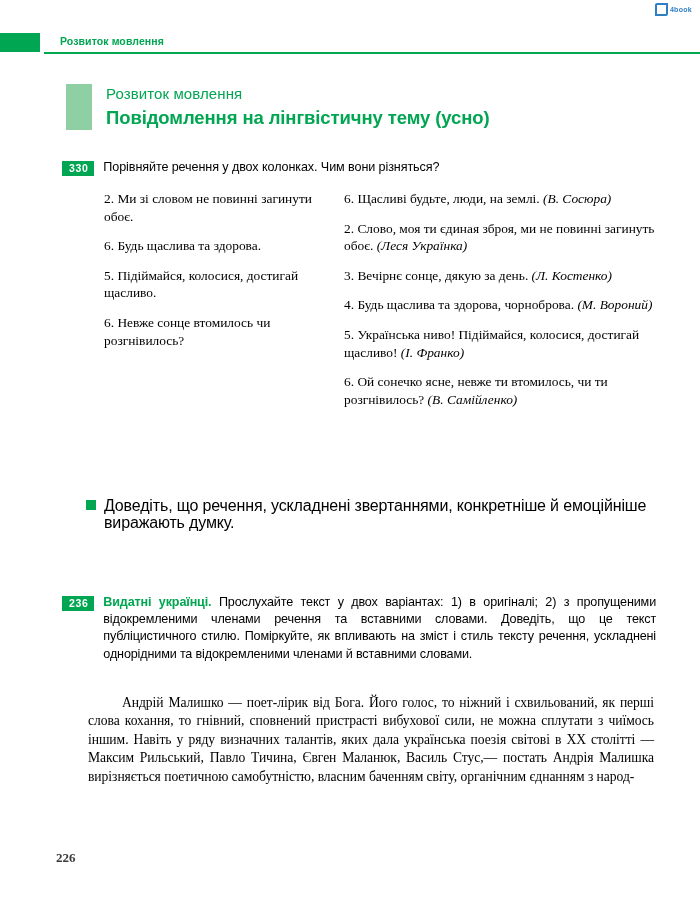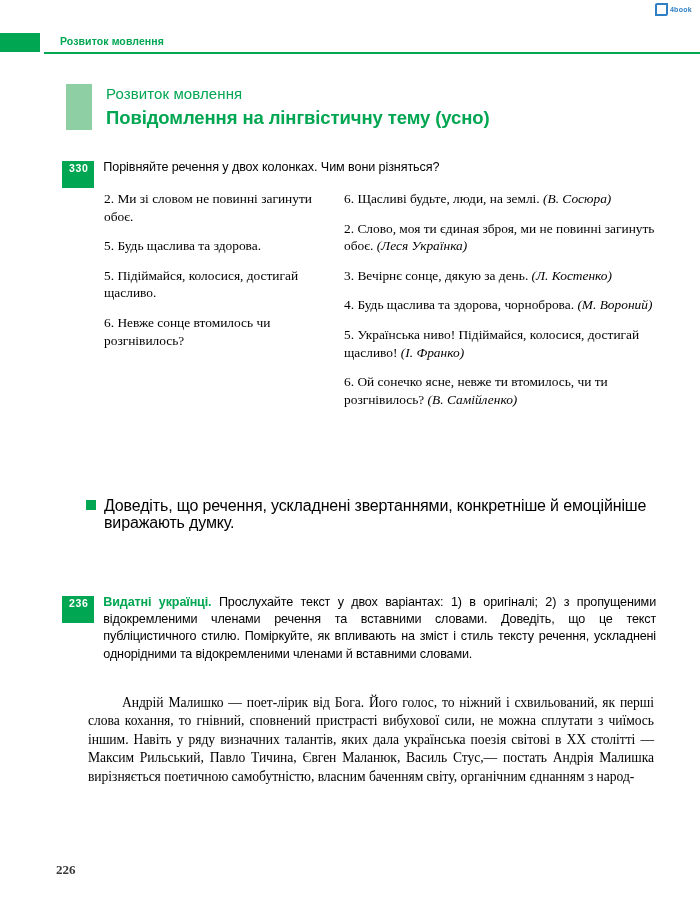--- a/index.html
+++ b/index.html
@@ -115,21 +115,21 @@
     display: flex;
     align-items: flex-start;
     gap: 9px;
   }
   .ex-badge {
     background: #00a651;
     color: #ffffff;
     font-size: 10.5px;
     font-weight: bold;
     letter-spacing: .6px;
-    padding: 2px 6px 14px 7px;
+    padding: 2px 6px 2px 7px;
     line-height: 11px;
     flex: 0 0 auto;
     margin-top: 2px;
   }
   .ex-prompt {
     font-size: 12.6px;
     line-height: 16px;
     letter-spacing: -.1px;
   }
 
@@ -210,21 +210,21 @@
     line-height: 18.4px;
     text-align: justify;
     text-indent: 34px;
     letter-spacing: -.05px;
   }
 
   
   .folio {
     position: absolute;
     left: 56px;
-    bottom: 28px;
+    bottom: 40px;
     font-size: 13px;
     font-weight: bold;
     color: #3a3a3a;
     font-family: "Liberation Serif", serif;
   }
 </style>
 </head>
 <body>
 
 <div class="logo">
@@ -249,21 +249,21 @@
 <div class="ex330">
   <div class="ex-line">
     <span class="ex-badge">330</span>
     <span class="ex-prompt">Порівняйте речення у двох колонках. Чим вони різняться?</span>
   </div>
 </div>
 
 <div class="compare">
   <div class="compare-col col-left">
     <div class="sent">2. Ми зі словом не по­винні загинути обоє.</div>
-    <div class="sent">5. Будь щаслива та здо­рова.</div>
+    <div class="sent">6. Будь щаслива та здо­рова.</div>
     <div class="sent">5. Підіймайся, колосися, достигай щасливо.</div>
     <div class="sent">6. Невже сонце втоми­лось чи розгнівилось?</div>
   </div>
   <div class="compare-col col-right">
     <div class="sent">
       <span>6. Щасливі будьте, люди, на землі. </span><span class="src">(В. Сосюра)</span>
     </div>
     <div class="sent">
       <span>2. Слово, моя ти єдиная зброя, ми не повинні загинуть обоє. </span><span class="src">(Леся Українка)</span>
     </div>

